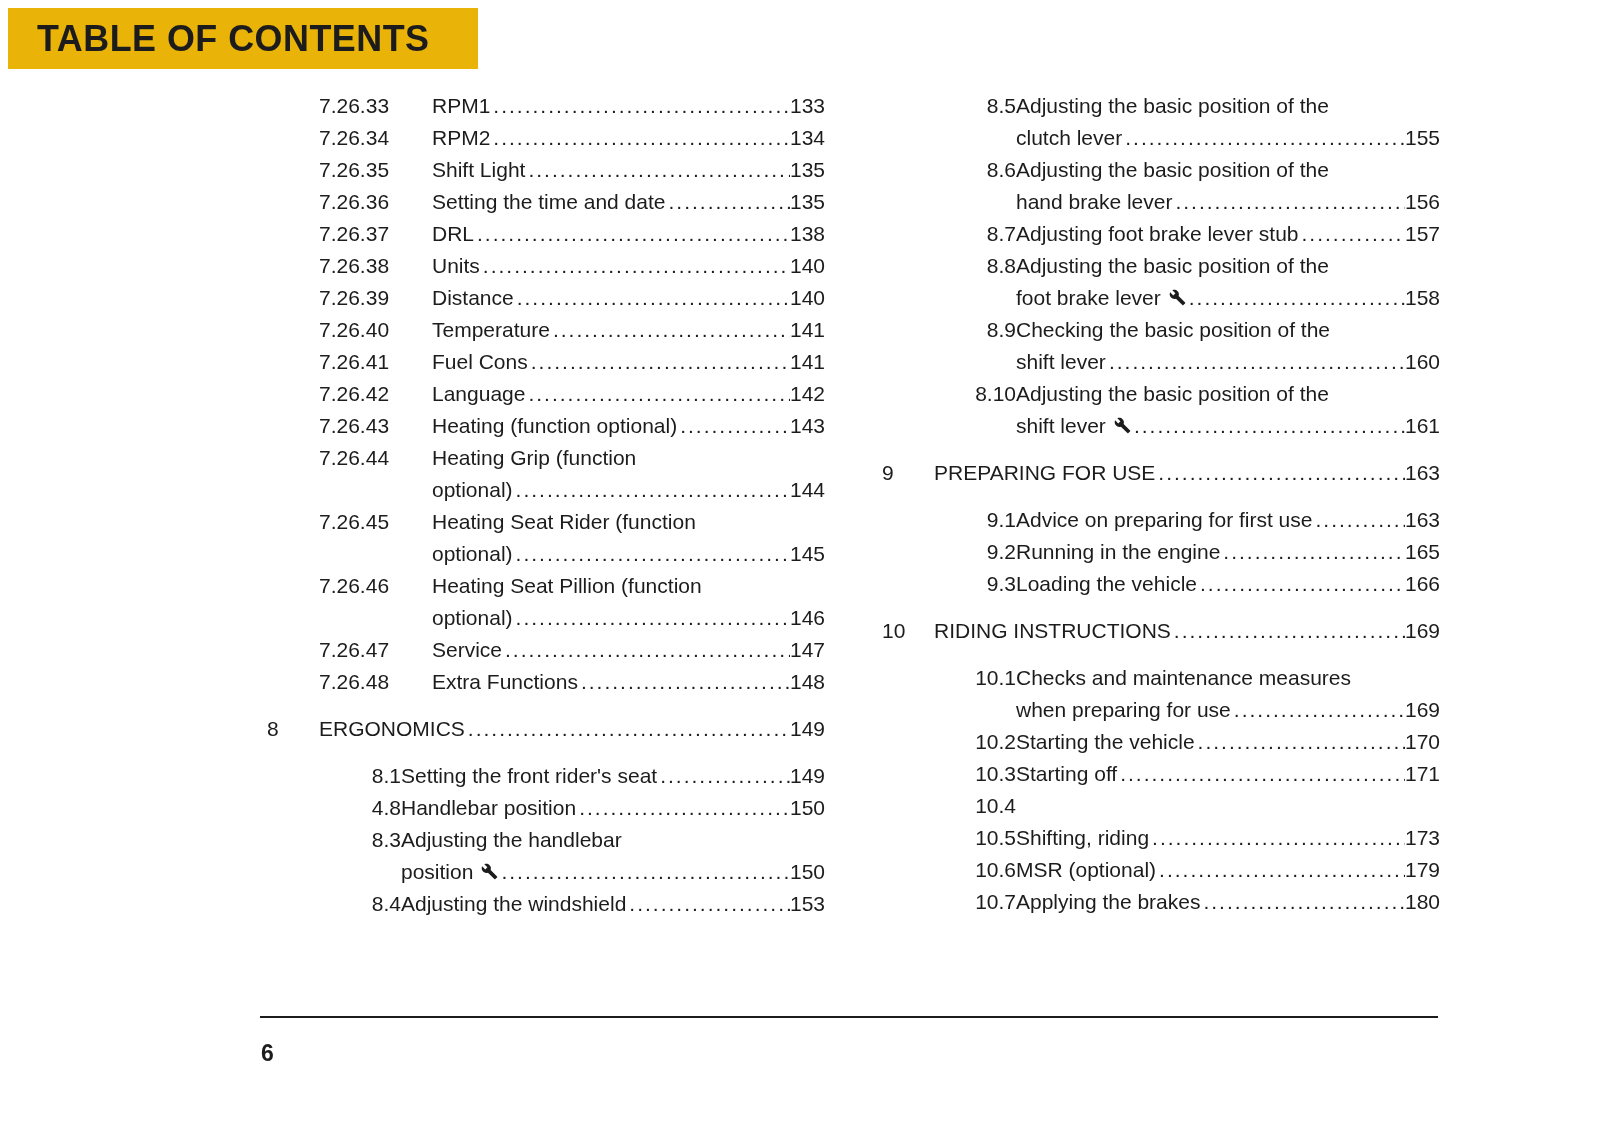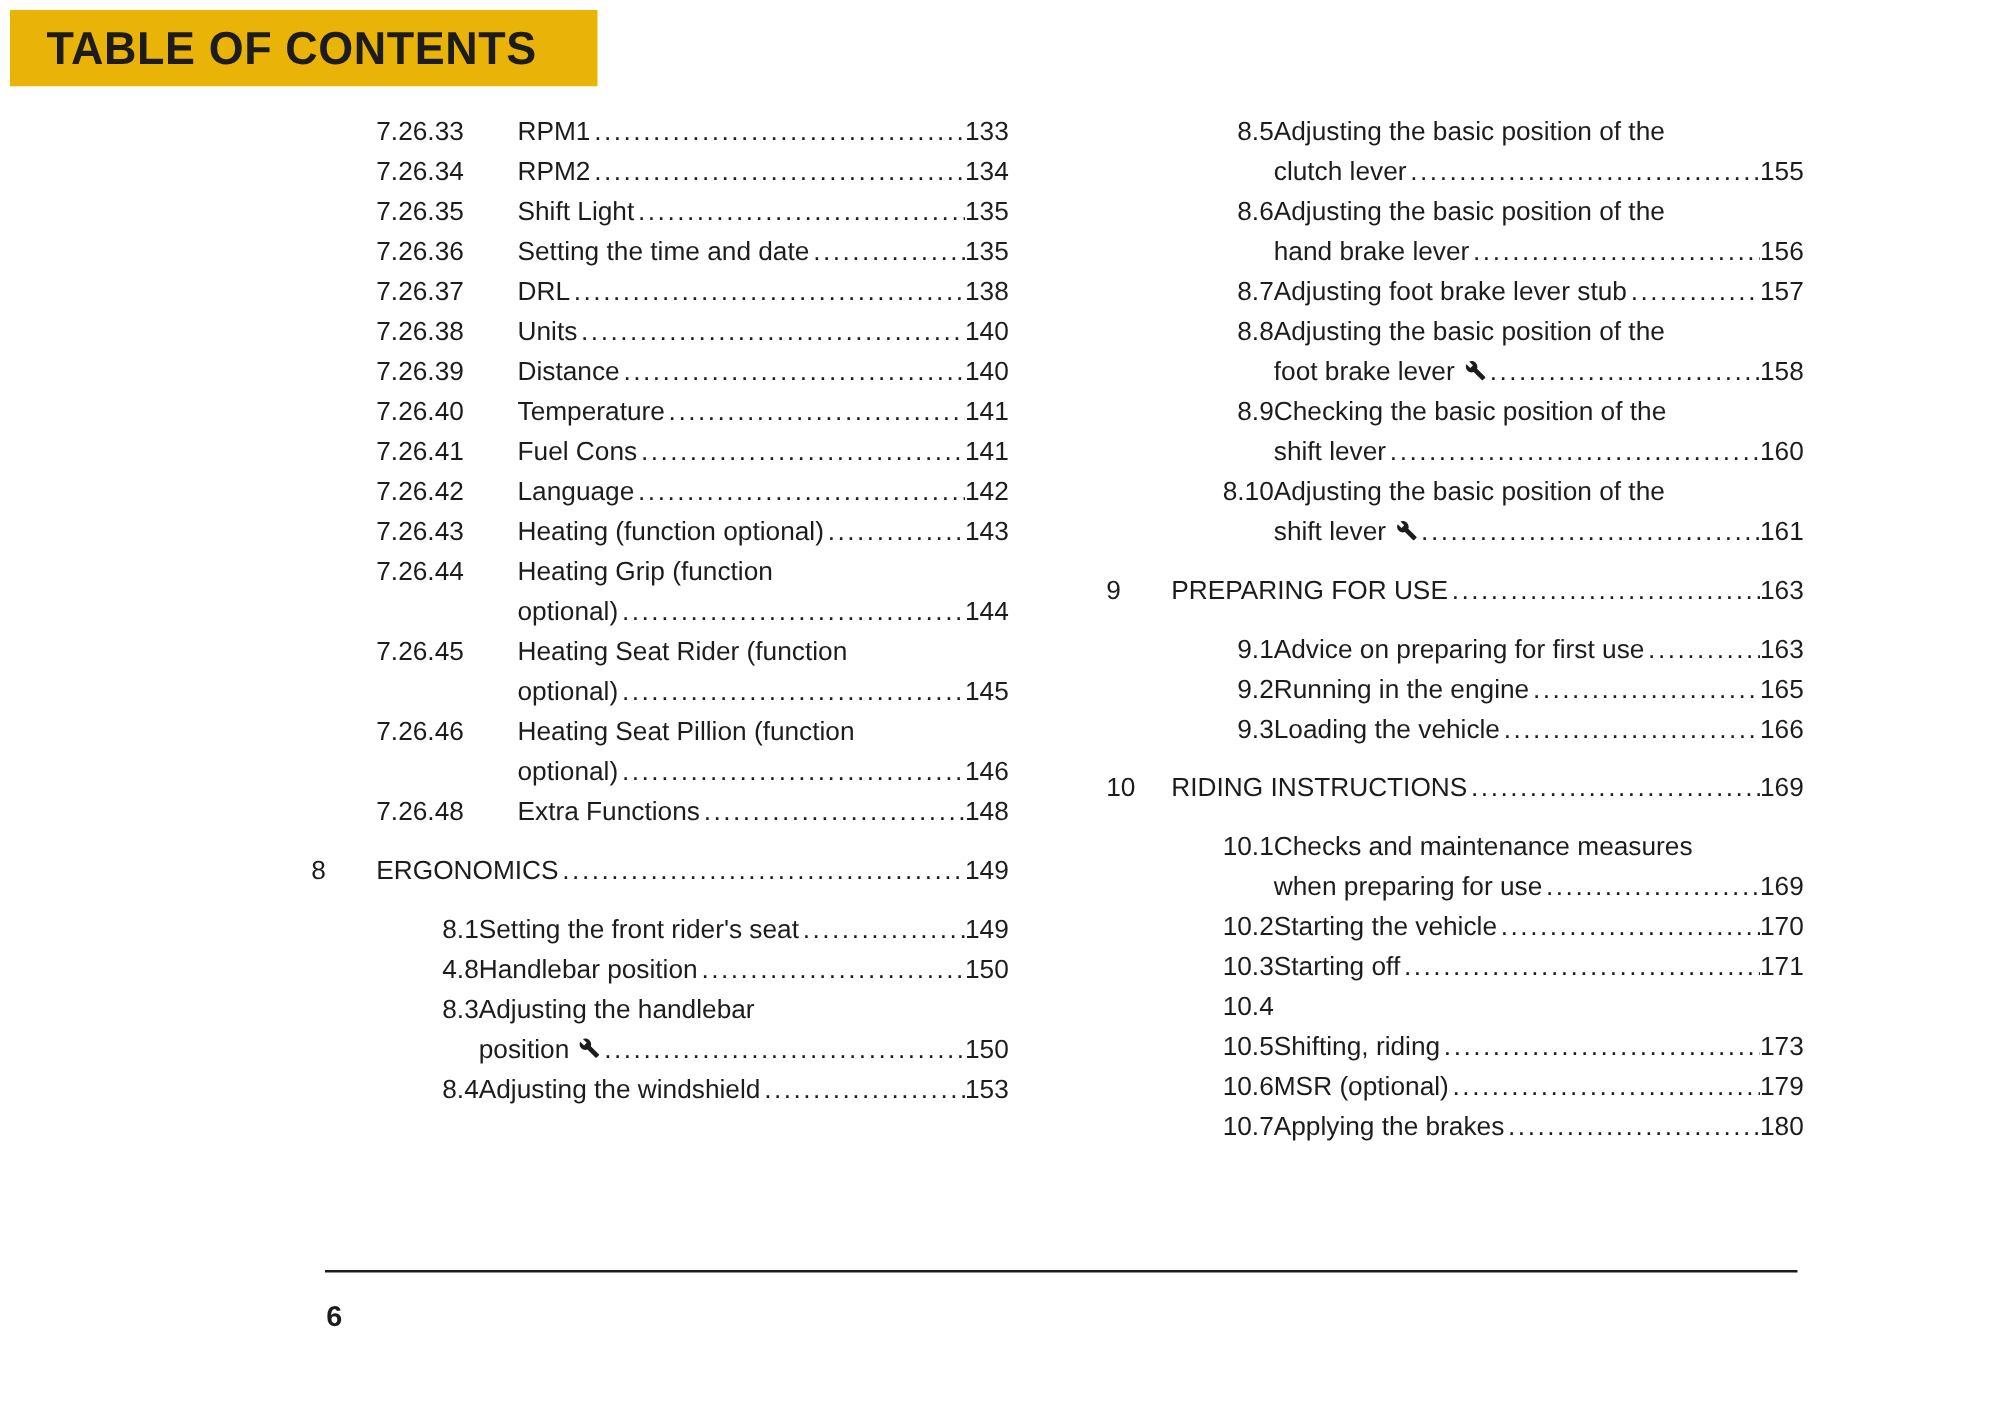--- a/index.html
+++ b/index.html
@@ -22,22 +22,22 @@
   .banner h1 {
     font-size: 37px; font-weight: bold;
     padding-left: 30px;
     letter-spacing: 0.5px;
     transform: scaleX(0.97); transform-origin: left center;
     white-space: nowrap;
   }
 
   
   .toc {
-    position: absolute; left: 249px; top: 90px;
-    display: flex; gap: 71px;
+    position: absolute; left: 267px; top: 90px;
+    display: flex; gap: 50px;
   }
   .col { width: 565px; }
 
   
   .entry {
     display: flex; align-items: flex-start;
     font-size: 21px; line-height: 32px;
   }
   .entry .num { flex: 0 0 auto; }
   .entry.chapter .num { width: 52px; }
@@ -230,20 +230,30 @@
     <span class="body">
           <span class="line">Heating Seat Pillion (function</span>
           <span class="line last">
             <span class="line-text">optional)</span>
             <span class="dots"></span>
             <span class="pg">146</span>
           </span>
         </span>
   </div>
       <div class="entry subsection">
+    <span class="num">7.26.47</span>
+    <span class="body">
+          <span class="line last">
+            <span class="line-text">Service</span>
+            <span class="dots"></span>
+            <span class="pg">147</span>
+          </span>
+        </span>
+  </div>
+      <div class="entry subsection">
     <span class="num">7.26.48</span>
     <span class="body">
           <span class="line last">
             <span class="line-text">Extra Functions</span>
             <span class="dots"></span>
             <span class="pg">148</span>
           </span>
         </span>
   </div>
       <div class="entry chapter">

